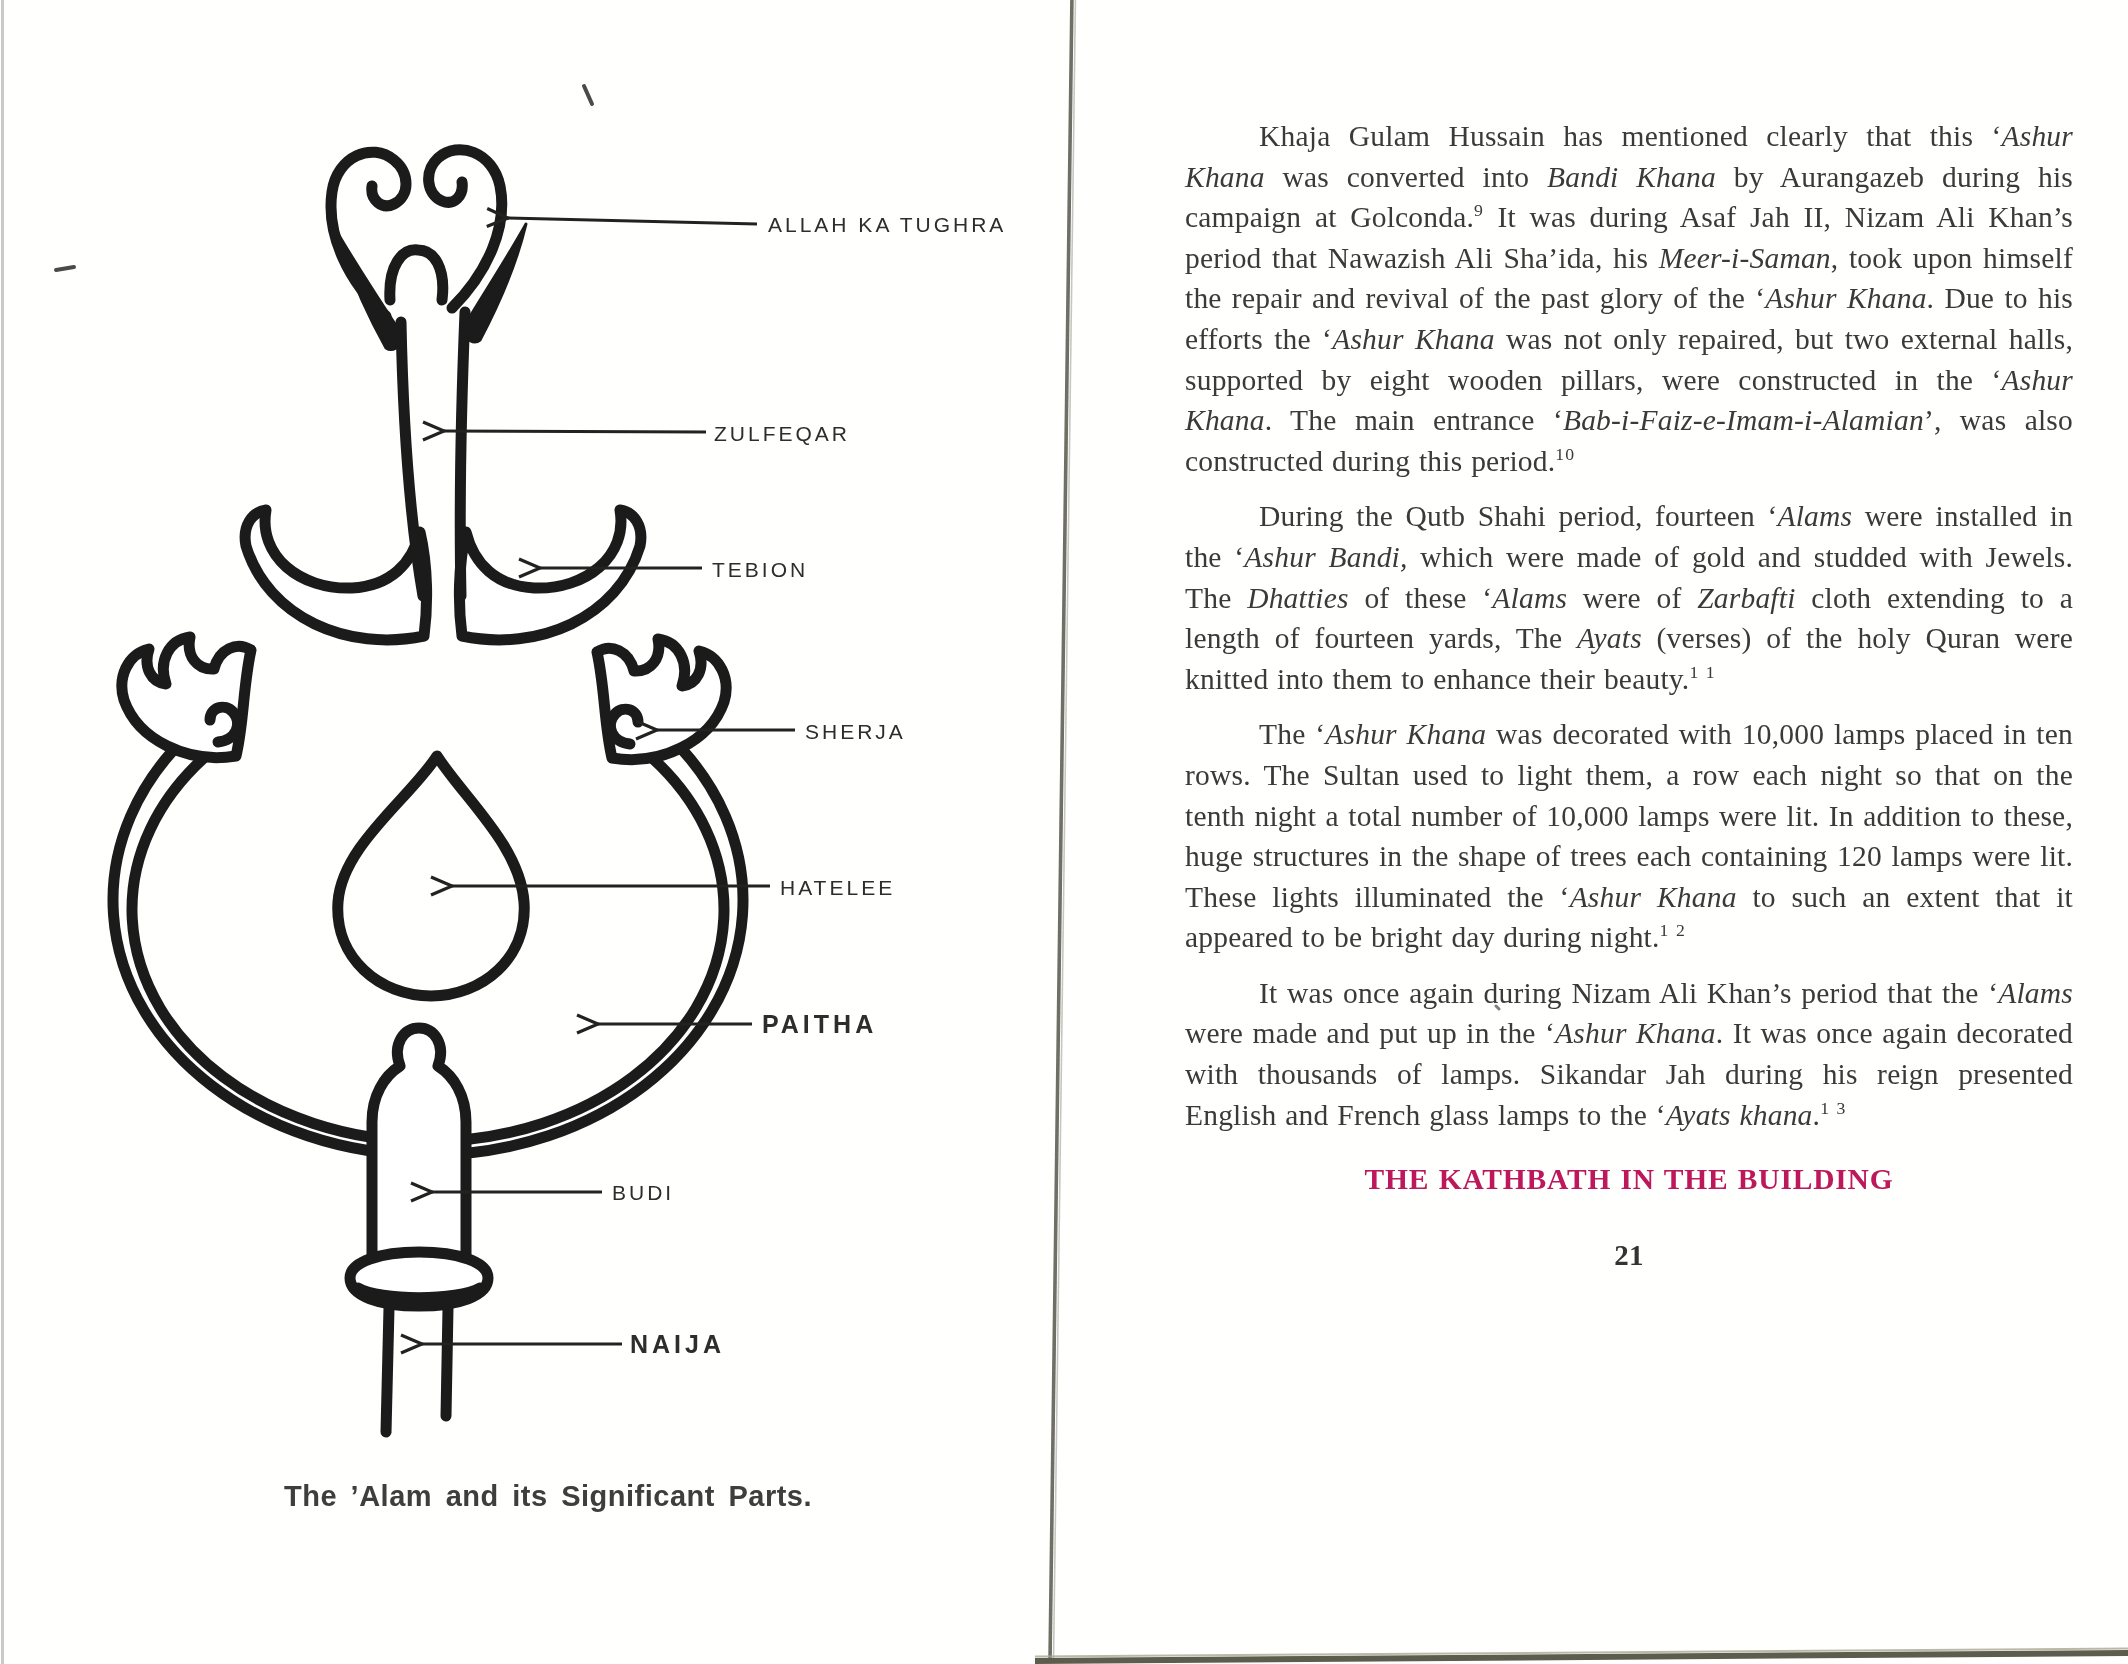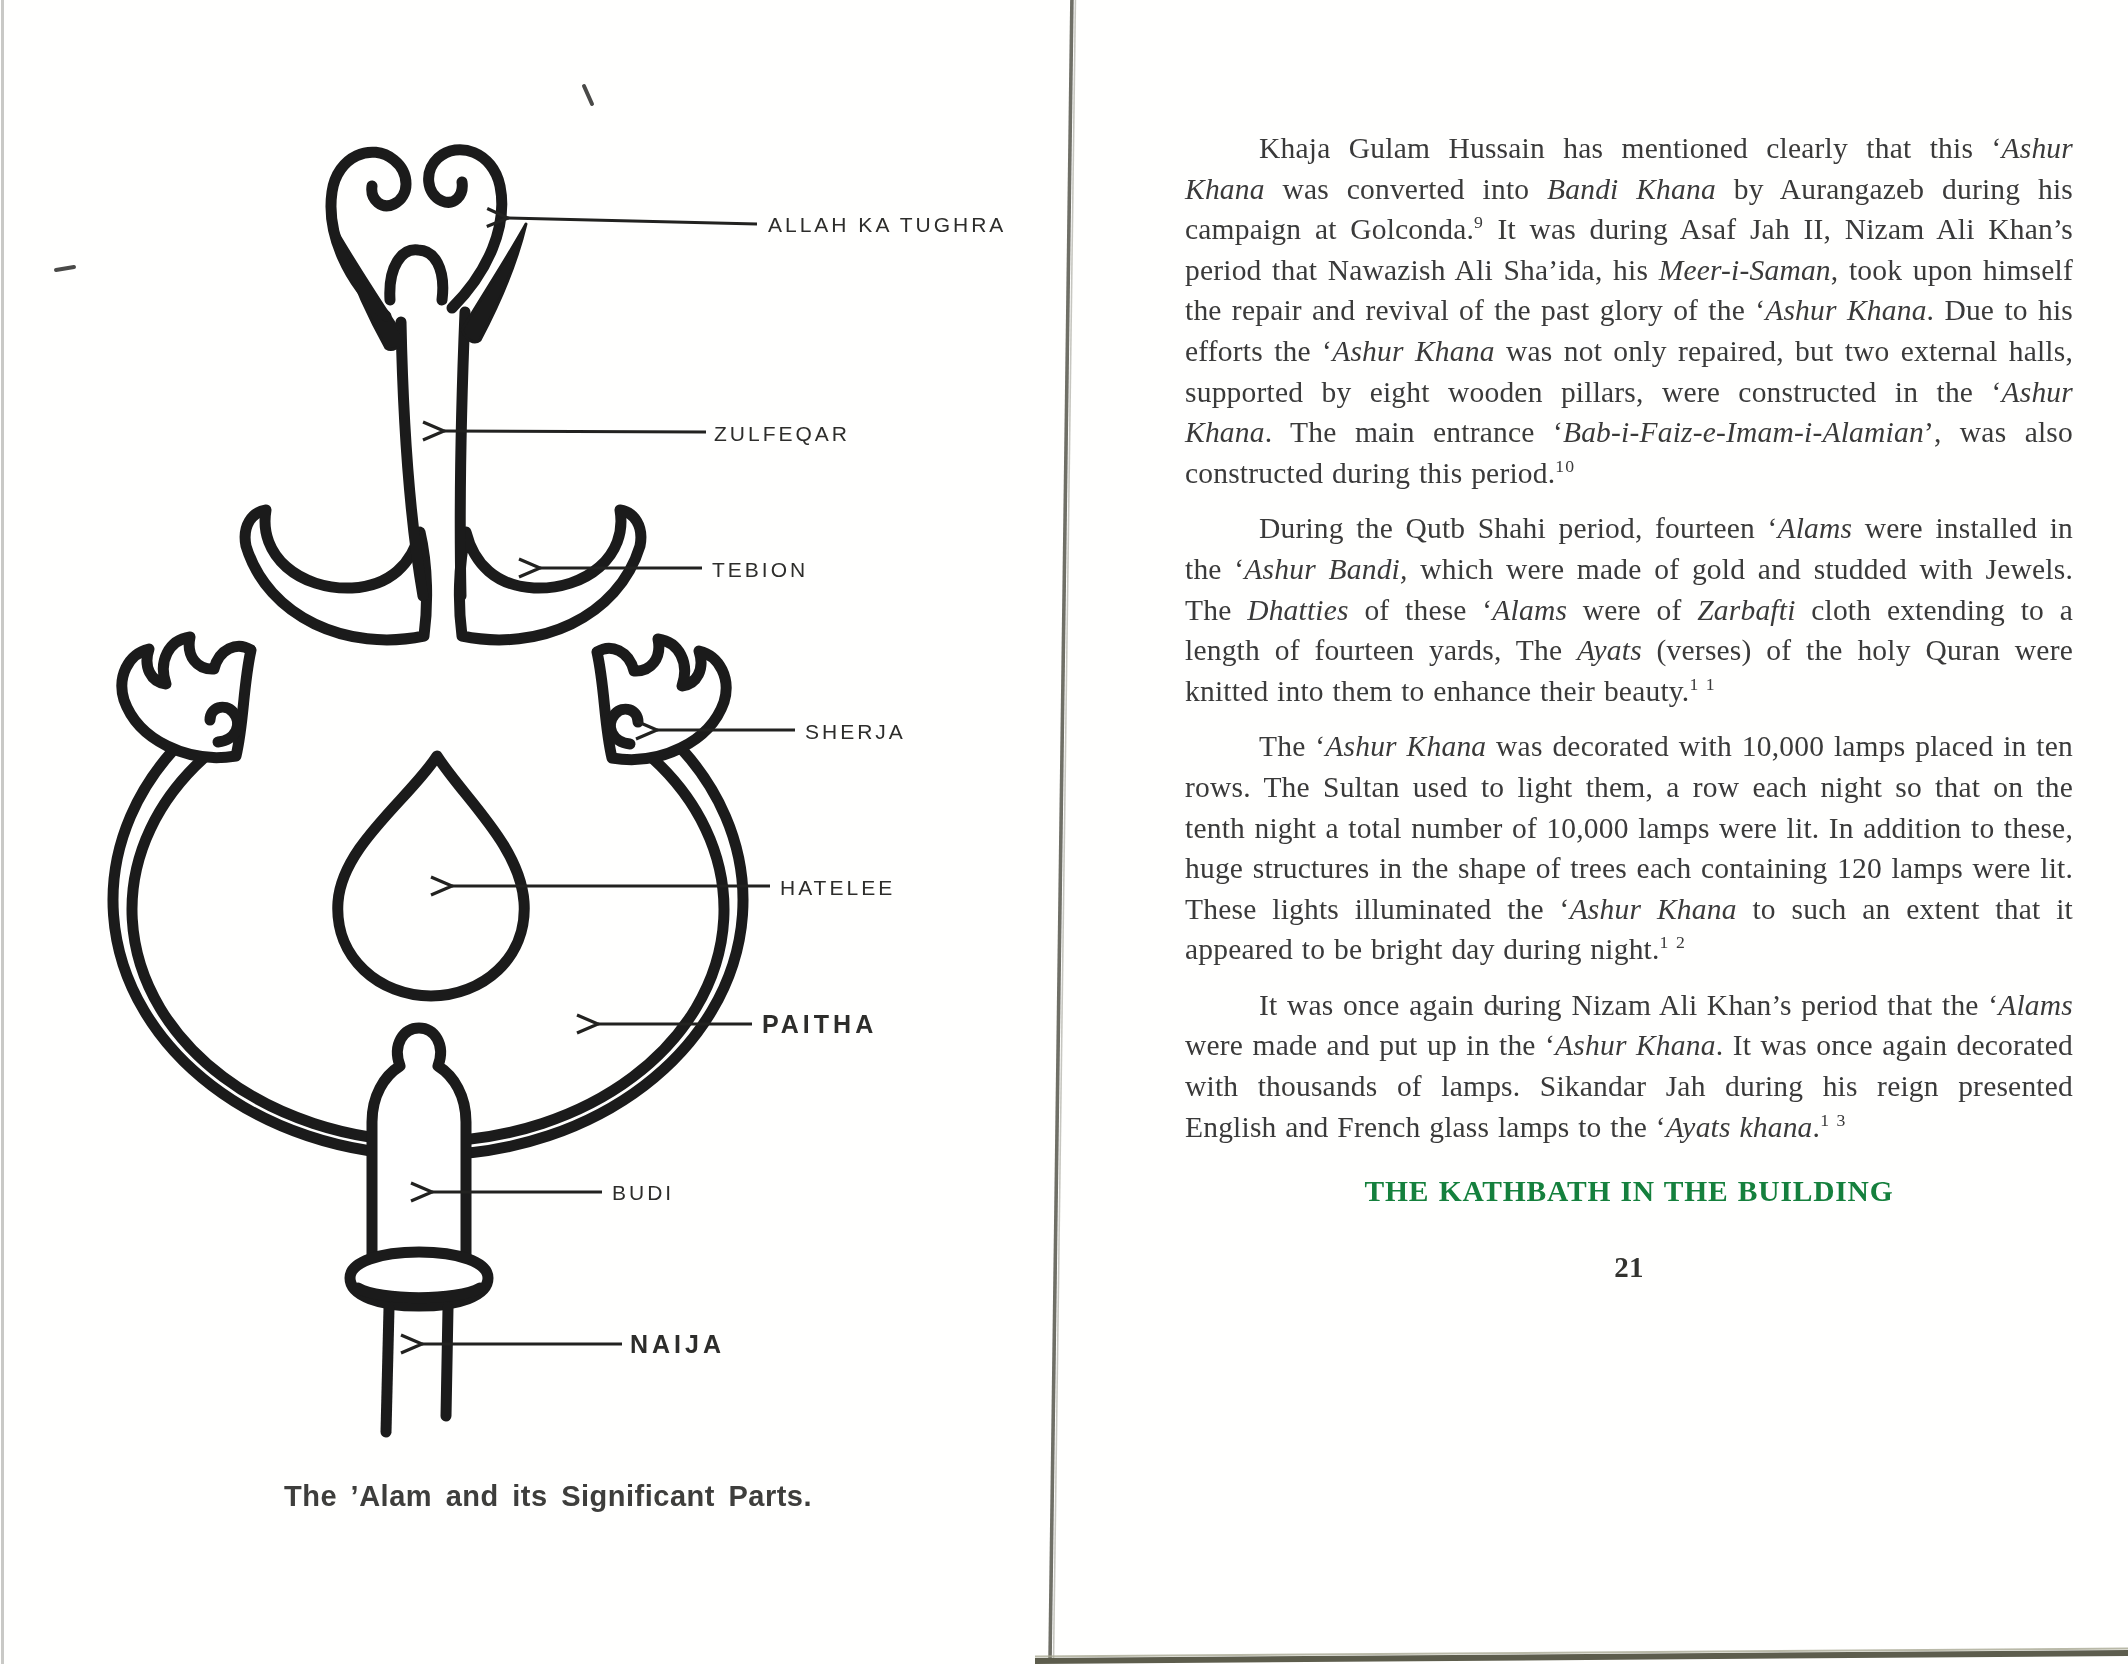--- a/index.html
+++ b/index.html
@@ -14,38 +14,38 @@
   .text-col{
     position:absolute;
     left:1185px; top:116px; width:888px;
     color:#3a3a3a;
     font-size:29.5px;
     line-height:40.6px;
     letter-spacing:.2px;
     word-spacing:1.2px;
   }
   .text-col p{
-    margin:12px 0 15px 0;
+    margin:0 0 15px 0;
     text-indent:74px;
     text-align:justify;
     font-family:Liberation Serif, serif;
   }
   .text-col sup{
     font-size:.6em;
     line-height:0;
     vertical-align:super;
     letter-spacing:1px;
   }
   .section-heading{
     margin:24px 0 20px 0;
     text-align:center;
     font-weight:bold;
     font-size:29.5px;
     letter-spacing:.8px;
-    color:#15803d;
+    color:#be185d;
   }
   .page-number{
     margin-top:35px;
     text-align:center;
     font-weight:bold;
     font-size:29px;
     color:#33332f;
   }
   
   svg{position:absolute;left:0;top:0;}

